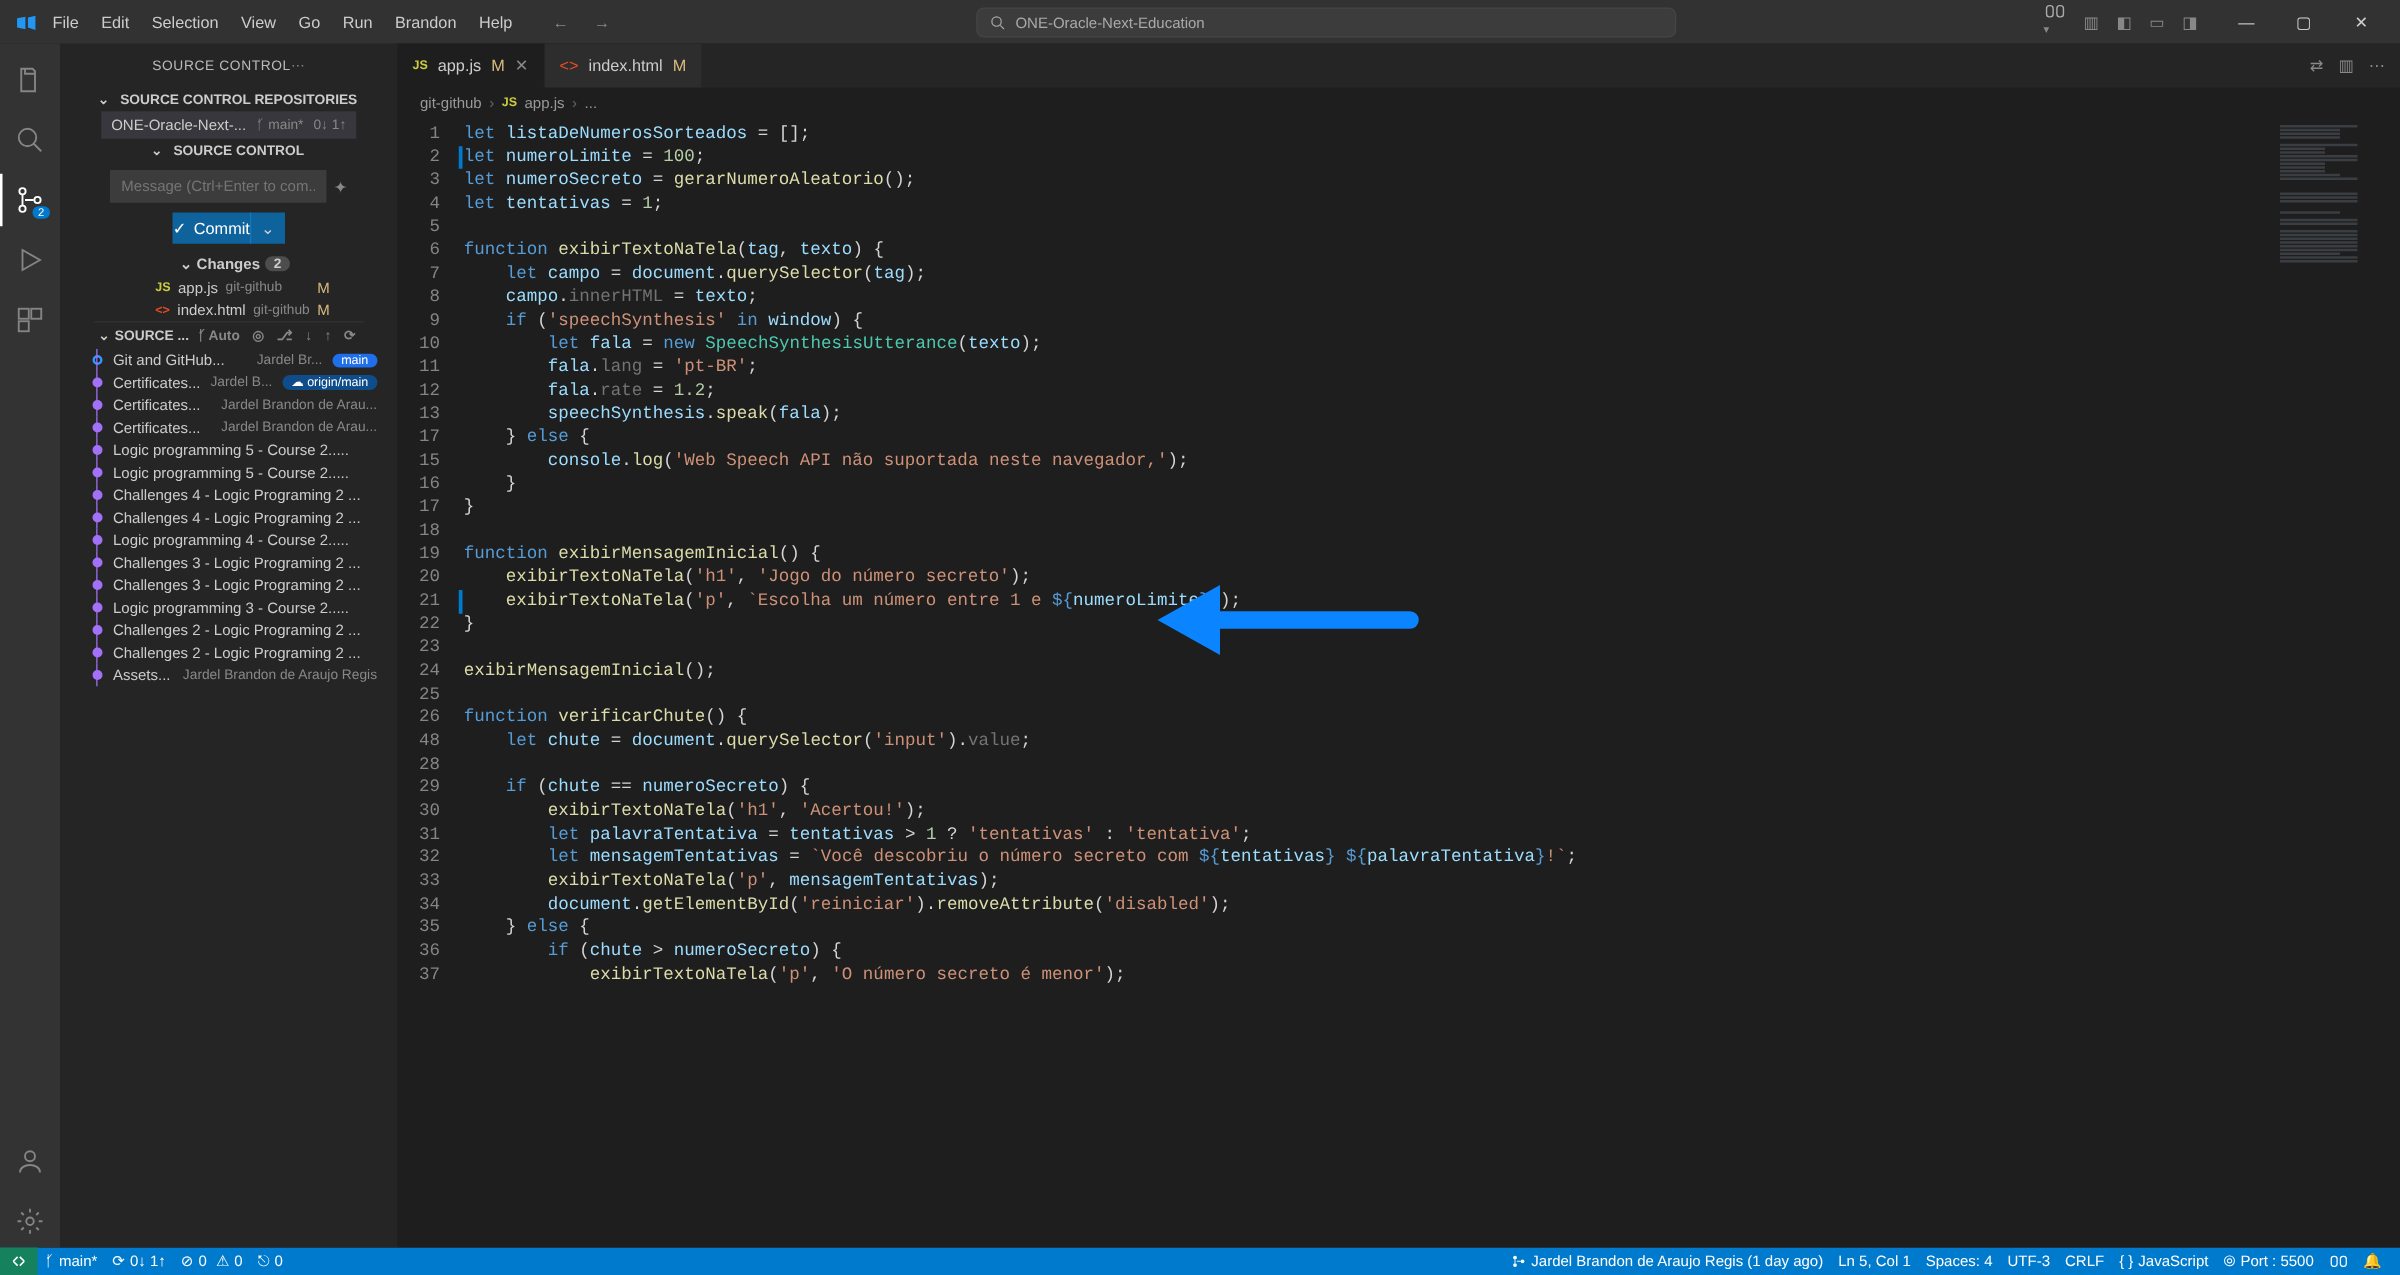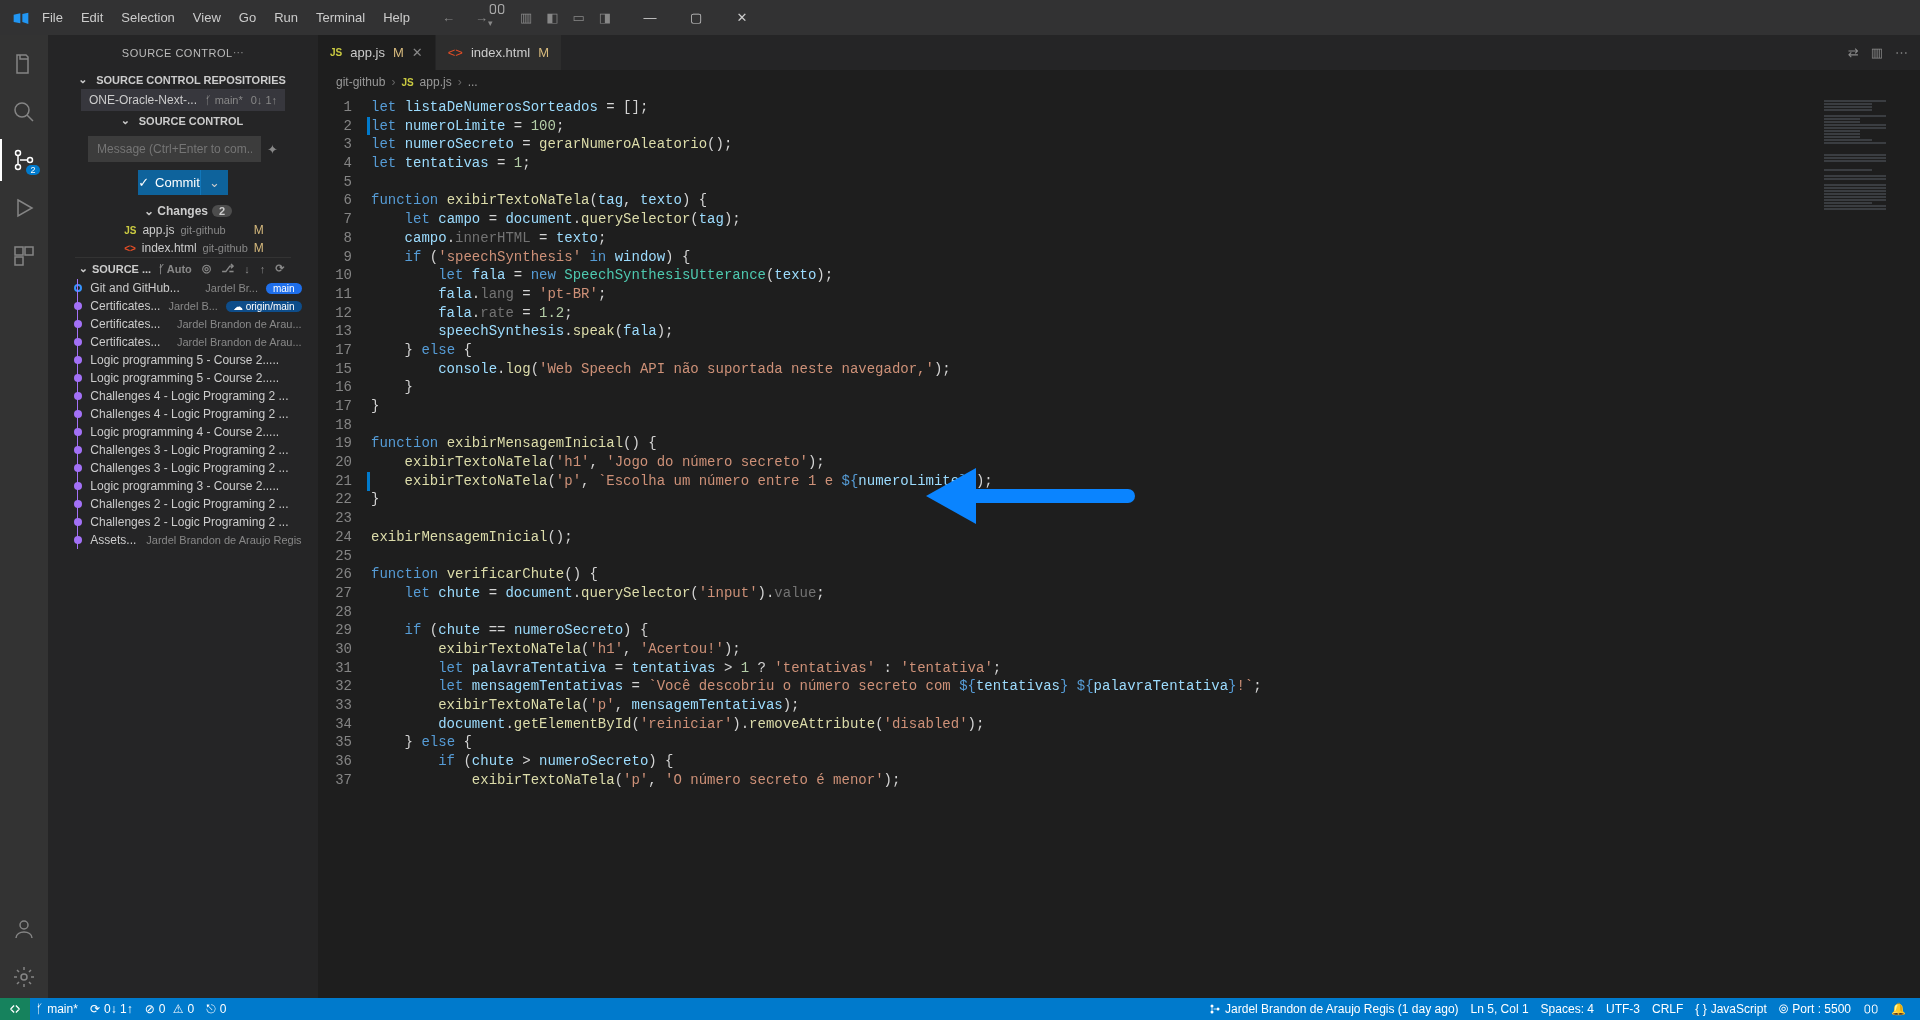--- a/index.html
+++ b/index.html
@@ -161,26 +161,37 @@
         <path fill="#2196f3" d="M23 4l-9 2v12l9 3V4zM1 7l10-2v15L1 18V7z"></path>
       </svg>
   </div>
   <div class="menu" id="menu">
       <span>File</span>
       <span>Edit</span>
       <span>Selection</span>
       <span>View</span>
       <span>Go</span>
       <span>Run</span>
-      <span>Terminal</span>
+      <span>Brandon</span>
       <span>Help</span>
     </div>
   <div class="nav">
     <span>←</span>
     <span>→</span>
+  </div>
+  <div class="search">
+    <div class="box">
+      <span>
+        <svg width="12" height="12" viewBox="0 0 16 16">
+            <circle cx="7" cy="7" r="5" fill="none" stroke="#aaa" stroke-width="1.3"></circle>
+            <line x1="11" y1="11" x2="15" y2="15" stroke="#aaa" stroke-width="1.3"></line>
+          </svg>
+      </span>
+      <span>ONE-Oracle-Next-Education</span>
+    </div>
   </div>
   <div class="right">
     <span class="icn">
       <svg width="18" height="18" viewBox="0 0 24 24">
           <rect x="3" y="6" width="7" height="12" rx="3" fill="none" stroke="#aaa" stroke-width="1.5"></rect>
           <rect x="14" y="6" width="7" height="12" rx="3" fill="none" stroke="#aaa" stroke-width="1.5"></rect>
         </svg>
       <span style="font-size:9px;vertical-align:super">▾</span>
     </span>
     <span class="icn">▥</span>
@@ -448,21 +459,21 @@
           <div class="ln">17</div>
           <div class="ln">18</div>
           <div class="ln">19</div>
           <div class="ln">20</div>
           <div class="ln">21</div>
           <div class="ln">22</div>
           <div class="ln">23</div>
           <div class="ln">24</div>
           <div class="ln">25</div>
           <div class="ln">26</div>
-          <div class="ln">27</div>
+          <div class="ln">48</div>
           <div class="ln">28</div>
           <div class="ln">29</div>
           <div class="ln">30</div>
           <div class="ln">31</div>
           <div class="ln">32</div>
           <div class="ln">33</div>
           <div class="ln">34</div>
           <div class="ln">35</div>
           <div class="ln">36</div>
           <div class="ln">37</div>

